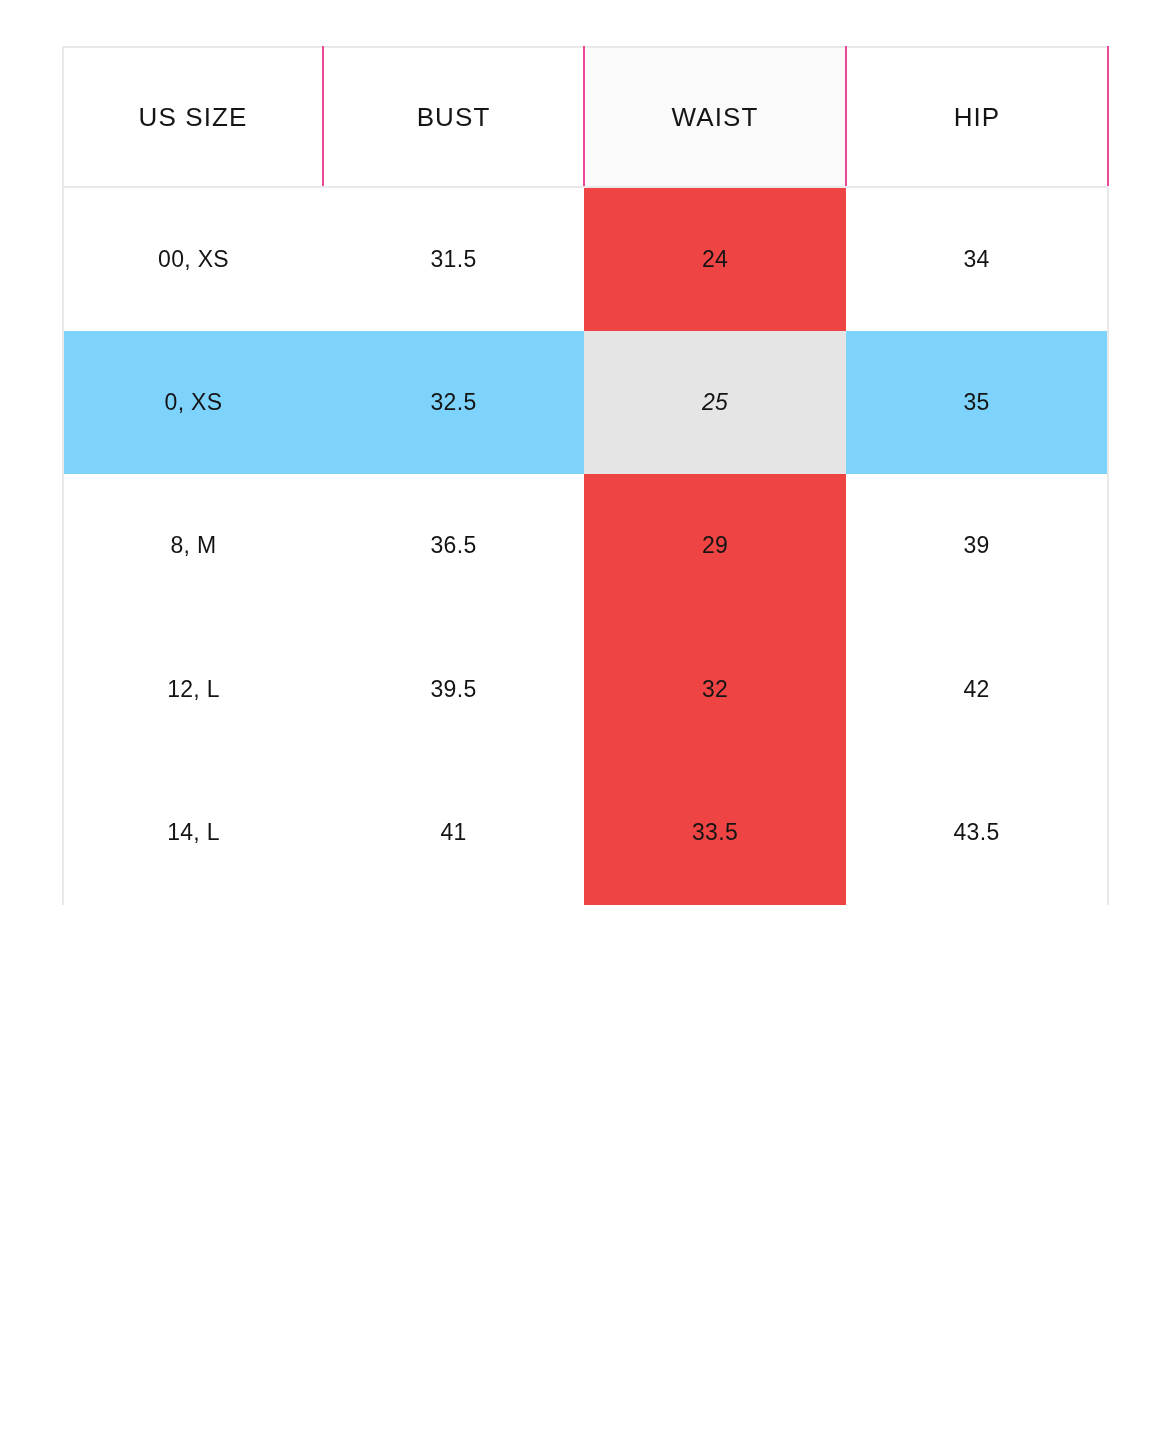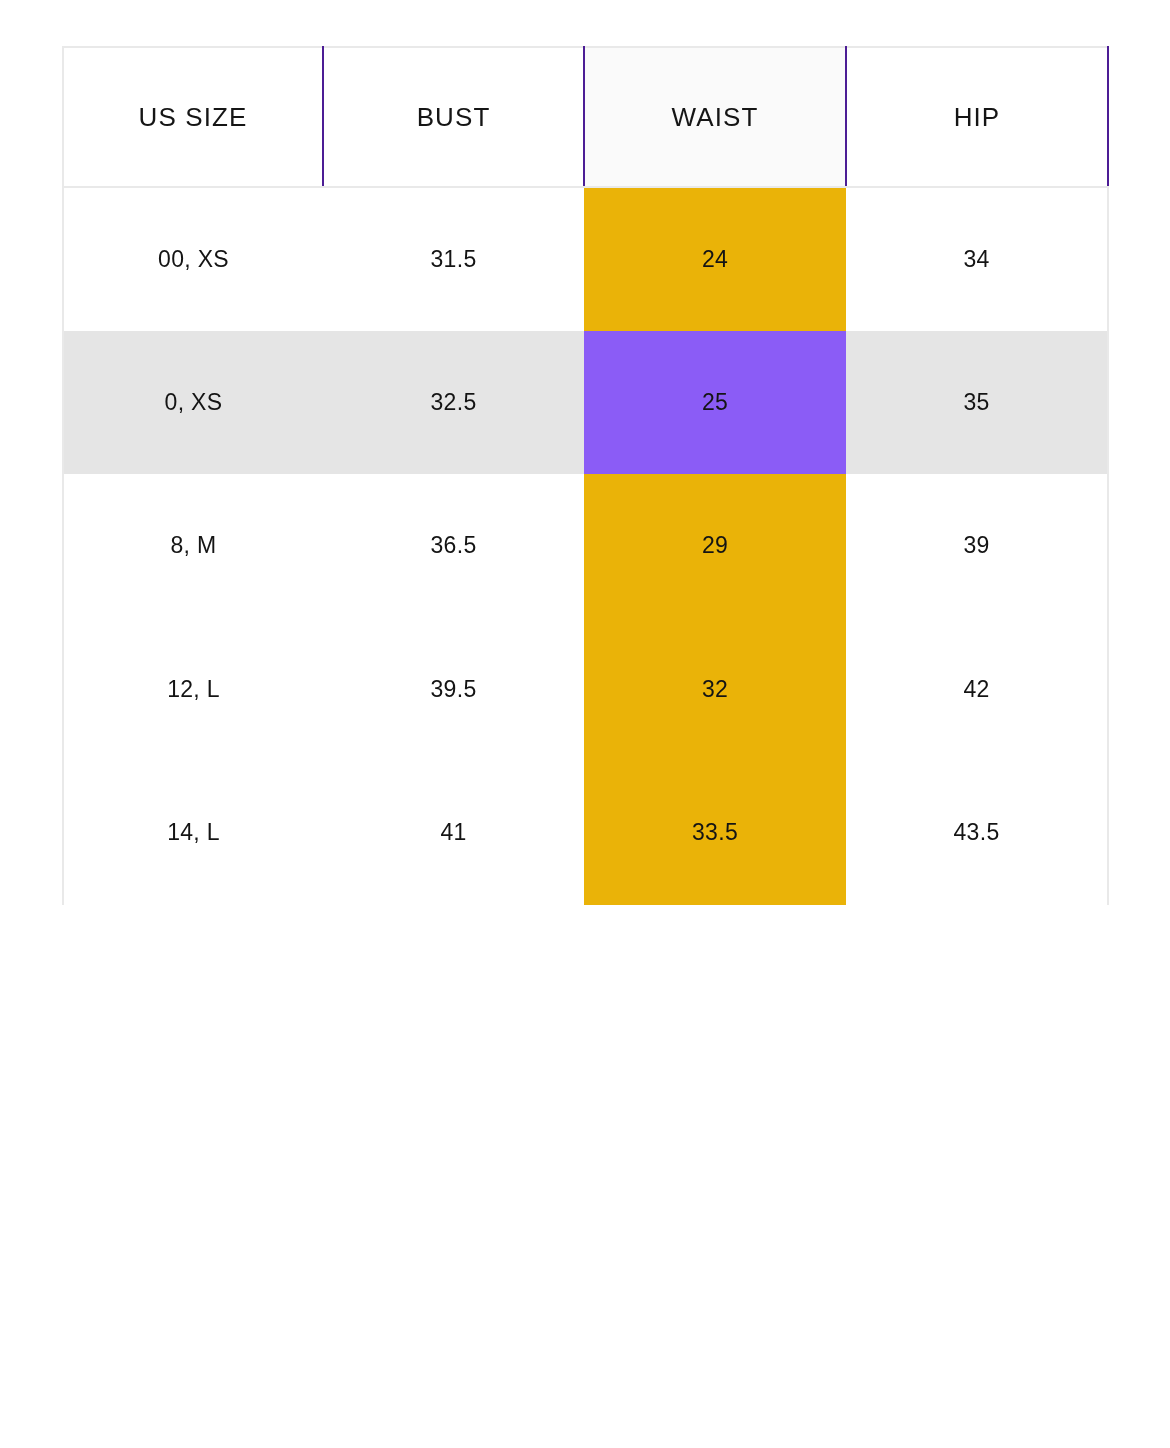--- a/index.html
+++ b/index.html
@@ -37,21 +37,21 @@
   col.c-size  { width: 260px; }
   col.c-bust  { width: 261px; }
   col.c-waist { width: 262px; }
   col.c-hip   { width: 262px; }
 
   
   thead th {
     height: 140px;
     border-top: 2px solid #e9e9e9;
     border-bottom: 2px solid #e9e9e9;
-    border-right: 2px solid #4c1d95;
+    border-right: 2px solid #ec4899;
     font-size: 26px;
     font-weight: 400;
     letter-spacing: 1.1px;
     color: #151515;
     text-align: center;
     vertical-align: middle;
     background: #ffffff;
     white-space: nowrap;
   }
   thead th:first-child {
@@ -75,25 +75,25 @@
     white-space: nowrap;
   }
   tbody td:first-child {
     border-left: 2px solid #e9e9e9;
   }
   tbody td:last-child {
     border-right: 2px solid #e9e9e9;
   }
 
   
-  tbody td.col-waist { background: #eab308; }
+  tbody td.col-waist { background: #ef4444; }
 
   
-  tbody tr.is-highlighted td        { background: #e5e5e5; }
-  tbody tr.is-highlighted td.col-waist { background: #8b5cf6; }
+  tbody tr.is-highlighted td        { background: #7dd3fc; }
+  tbody tr.is-highlighted td.col-waist { background: #e5e5e5; font-style: italic; }
 
   
   .bottom-fade {
     position: absolute;
     left: 0;
     right: 0;
     bottom: 0;
     height: 230px;
     background: linear-gradient(to bottom,
                 rgba(255,255,255,0) 0%,

